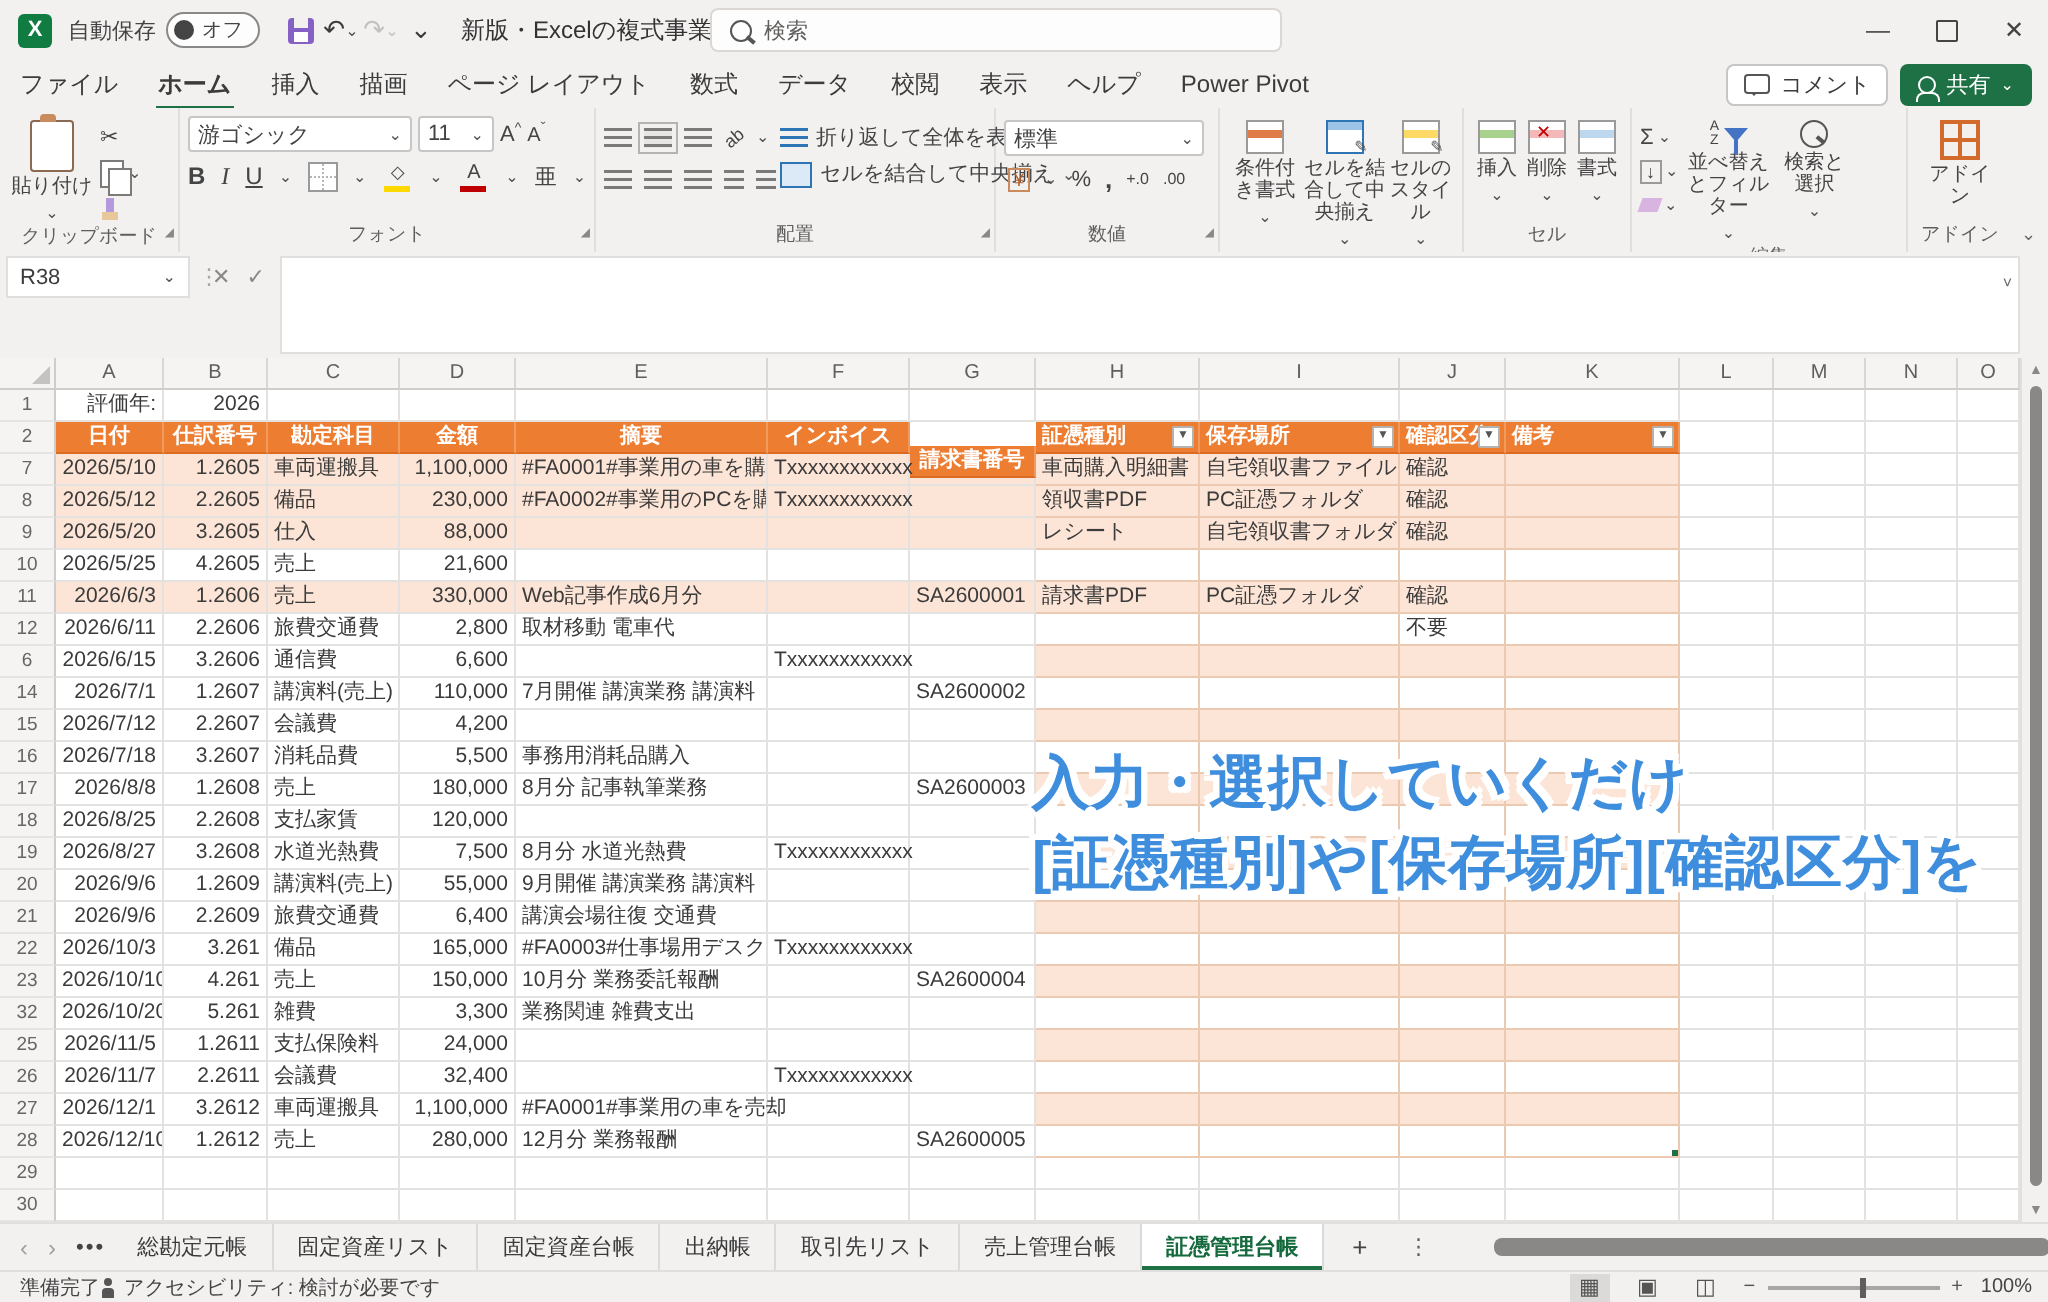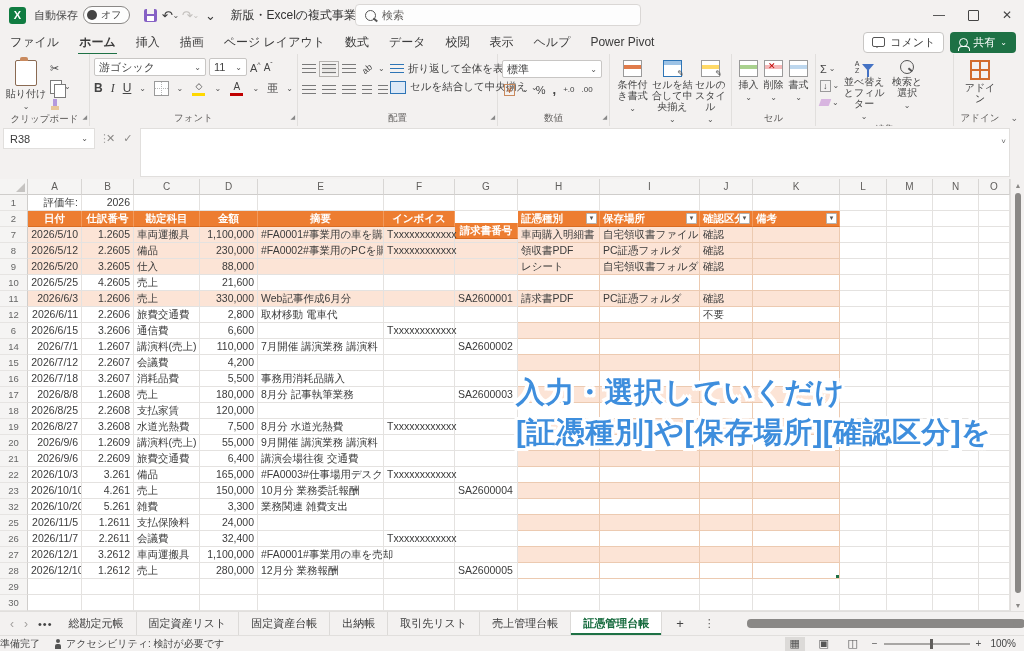--- a/index.html
+++ b/index.html
@@ -147,21 +147,21 @@
   .sheettab.active{background:#fff;color:#156a3d;font-weight:bold;}
   .sheettab.active:after{content:"";position:absolute;left:0;right:0;bottom:0;height:2.5px;background:#1E7145;}
   .tab-add{display:flex;align-items:center;padding:0 14px;color:#444;font-size:13px;}
   .tab-colon{display:flex;align-items:center;color:#605e5c;padding:0 6px;}
   .hscroll{position:relative;flex:1;margin:7px 4px 7px 8px;}
   .hs-thumb{position:absolute;left:18px;top:0;width:278px;height:9px;background:#8a8886;border-radius:4px;}
   .hs-arrow{position:absolute;right:0;top:0;font-size:8px;color:#8a8886;line-height:9px;}
   
   .statusbar{position:absolute;left:0;top:635px;width:1024px;height:16px;background:#f3f1f0;border-top:1px solid #e1dfdd;
              display:flex;align-items:center;font-size:10px;color:#444;box-sizing:border-box;}
-  .sb-left{display:flex;align-items:center;gap:14px;}
+  .sb-left{display:flex;align-items:center;padding-left:10px;}
   .acc-item{display:flex;align-items:center;gap:4px;}
   .person-ic{width:8px;height:10px;position:relative;}
   .person-ic:before{content:"";position:absolute;left:2px;top:0;width:4px;height:4px;border-radius:50%;background:#555;}
   .person-ic:after{content:"";position:absolute;left:1px;top:5px;width:6px;height:5px;border-radius:2px 2px 0 0;background:#555;}
   .sb-right{position:absolute;right:8px;display:flex;align-items:center;gap:9px;}
   .view-ic{width:20px;height:14px;display:flex;align-items:center;justify-content:center;font-size:11px;color:#555;}
   .view-ic.active{background:#dcdad8;}
   .zoomslider{display:flex;align-items:center;gap:6px;color:#555;}
   .ztrack{position:relative;width:86px;height:2px;background:#a8a6a4;}
   .zthumb{position:absolute;left:46px;top:-4px;width:3px;height:10px;background:#605e5c;}

